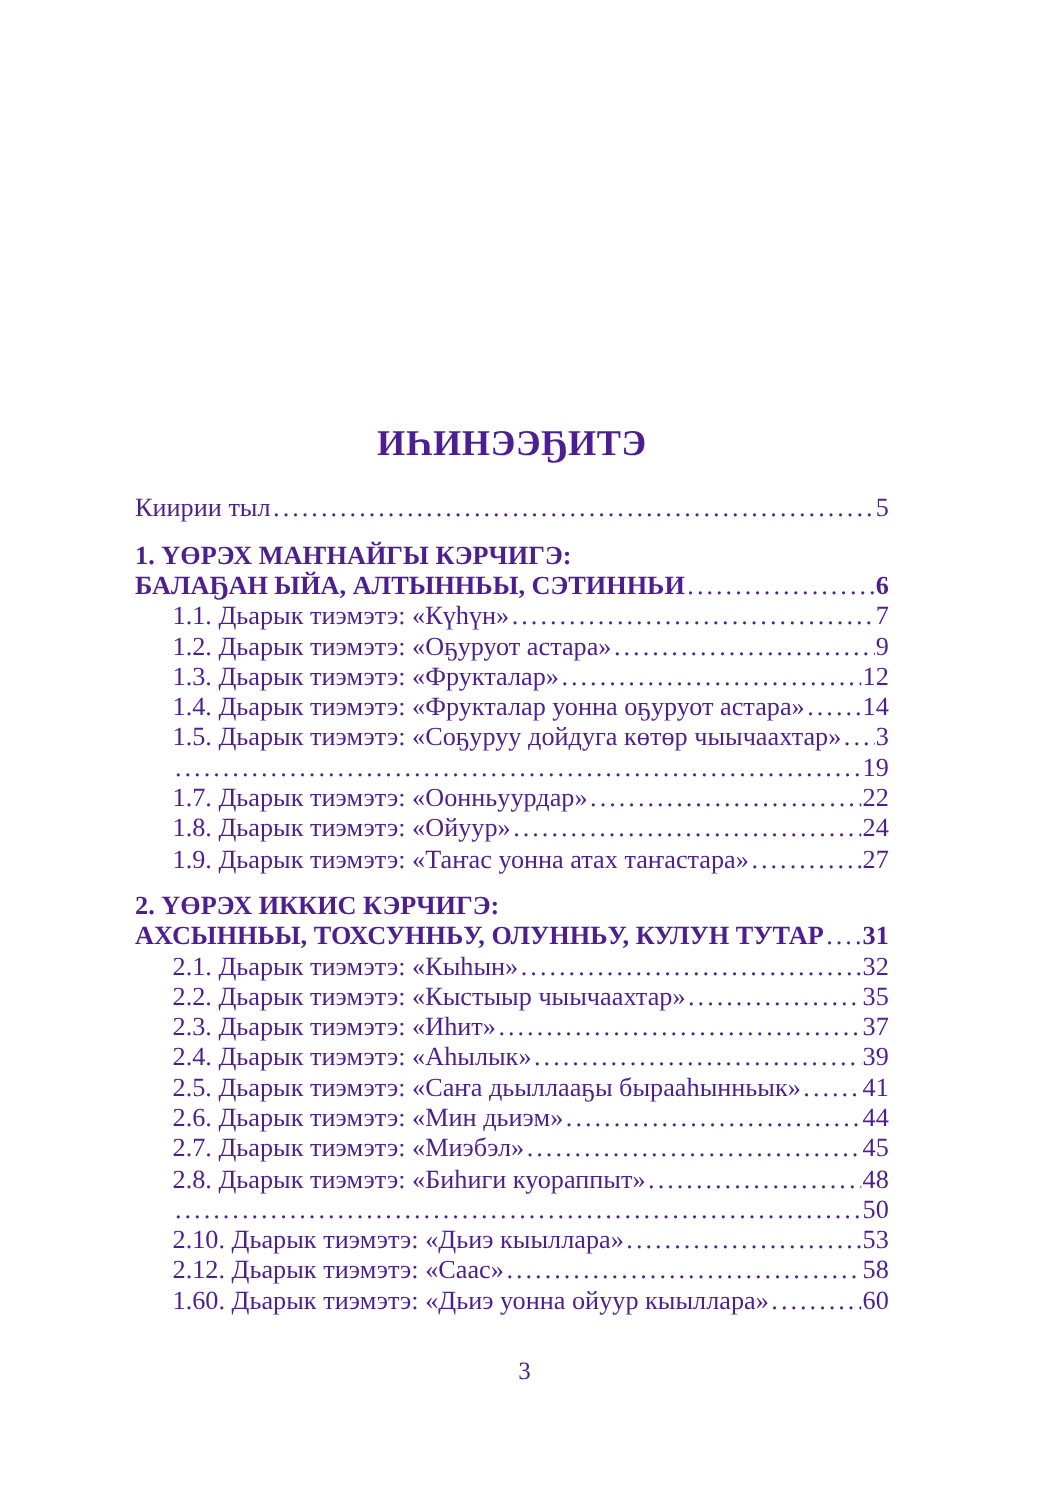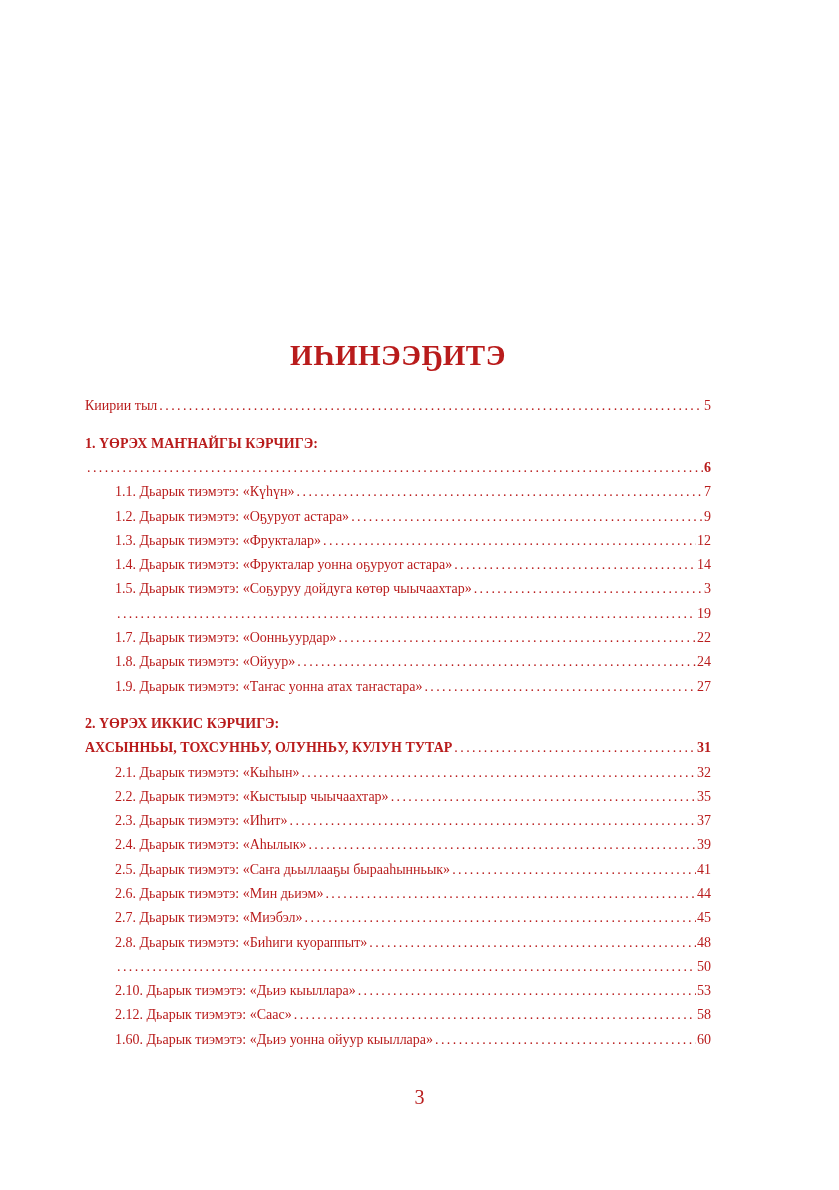--- a/index.html
+++ b/index.html
@@ -5,36 +5,36 @@
   html, body {
     margin: 0;
     padding: 0;
     background: #ffffff;
   }
   .page {
     position: relative;
     width: 839px;
     height: 1190px;
     background: #ffffff;
-    color: #b91c1c;
+    color: #4c1d95;
     font-family: "Liberation Serif", "DejaVu Serif", serif;
     box-sizing: border-box;
-    padding: 339px 128px 0 85px;
+    padding: 339px 128px 0 108px;
     overflow: hidden;
   }
   .title {
     margin: 0 0 22px 0;
     text-align: center;
     font-size: 29px;
     font-weight: bold;
     letter-spacing: 0.5px;
     line-height: 1.15;
   }
   .toc {
-    font-size: 14px;
+    font-size: 21px;
     line-height: 24.3px;
   }
   .row {
     display: flex;
     align-items: baseline;
   }
   .row.indent {
     padding-left: 30px;
     align-items: center;
   }
@@ -80,20 +80,21 @@
   <h1 class="title">ИҺИНЭЭҔИТЭ</h1>
   <div class="toc">
       <div class="row">
         <span class="label">Киирии тыл</span>
         <span class="leader"></span>
         <span class="pagenum">5</span>
       </div>
       <div class="section">
         <div class="sec-line1">1. ҮӨРЭХ МАҤНАЙГЫ КЭРЧИГЭ:</div>
         <div class="row">
+          <span class="label">БАЛАҔАН ЫЙА, АЛТЫННЬЫ, СЭТИННЬИ</span>
           <span class="leader"></span>
           <span class="pagenum">6</span>
         </div>
       </div>
       <div class="row indent">
         <span class="label">1.1. Дьарык тиэмэтэ: «Күһүн»</span>
         <span class="leader"></span>
         <span class="pagenum">7</span>
       </div>
       <div class="row indent">

